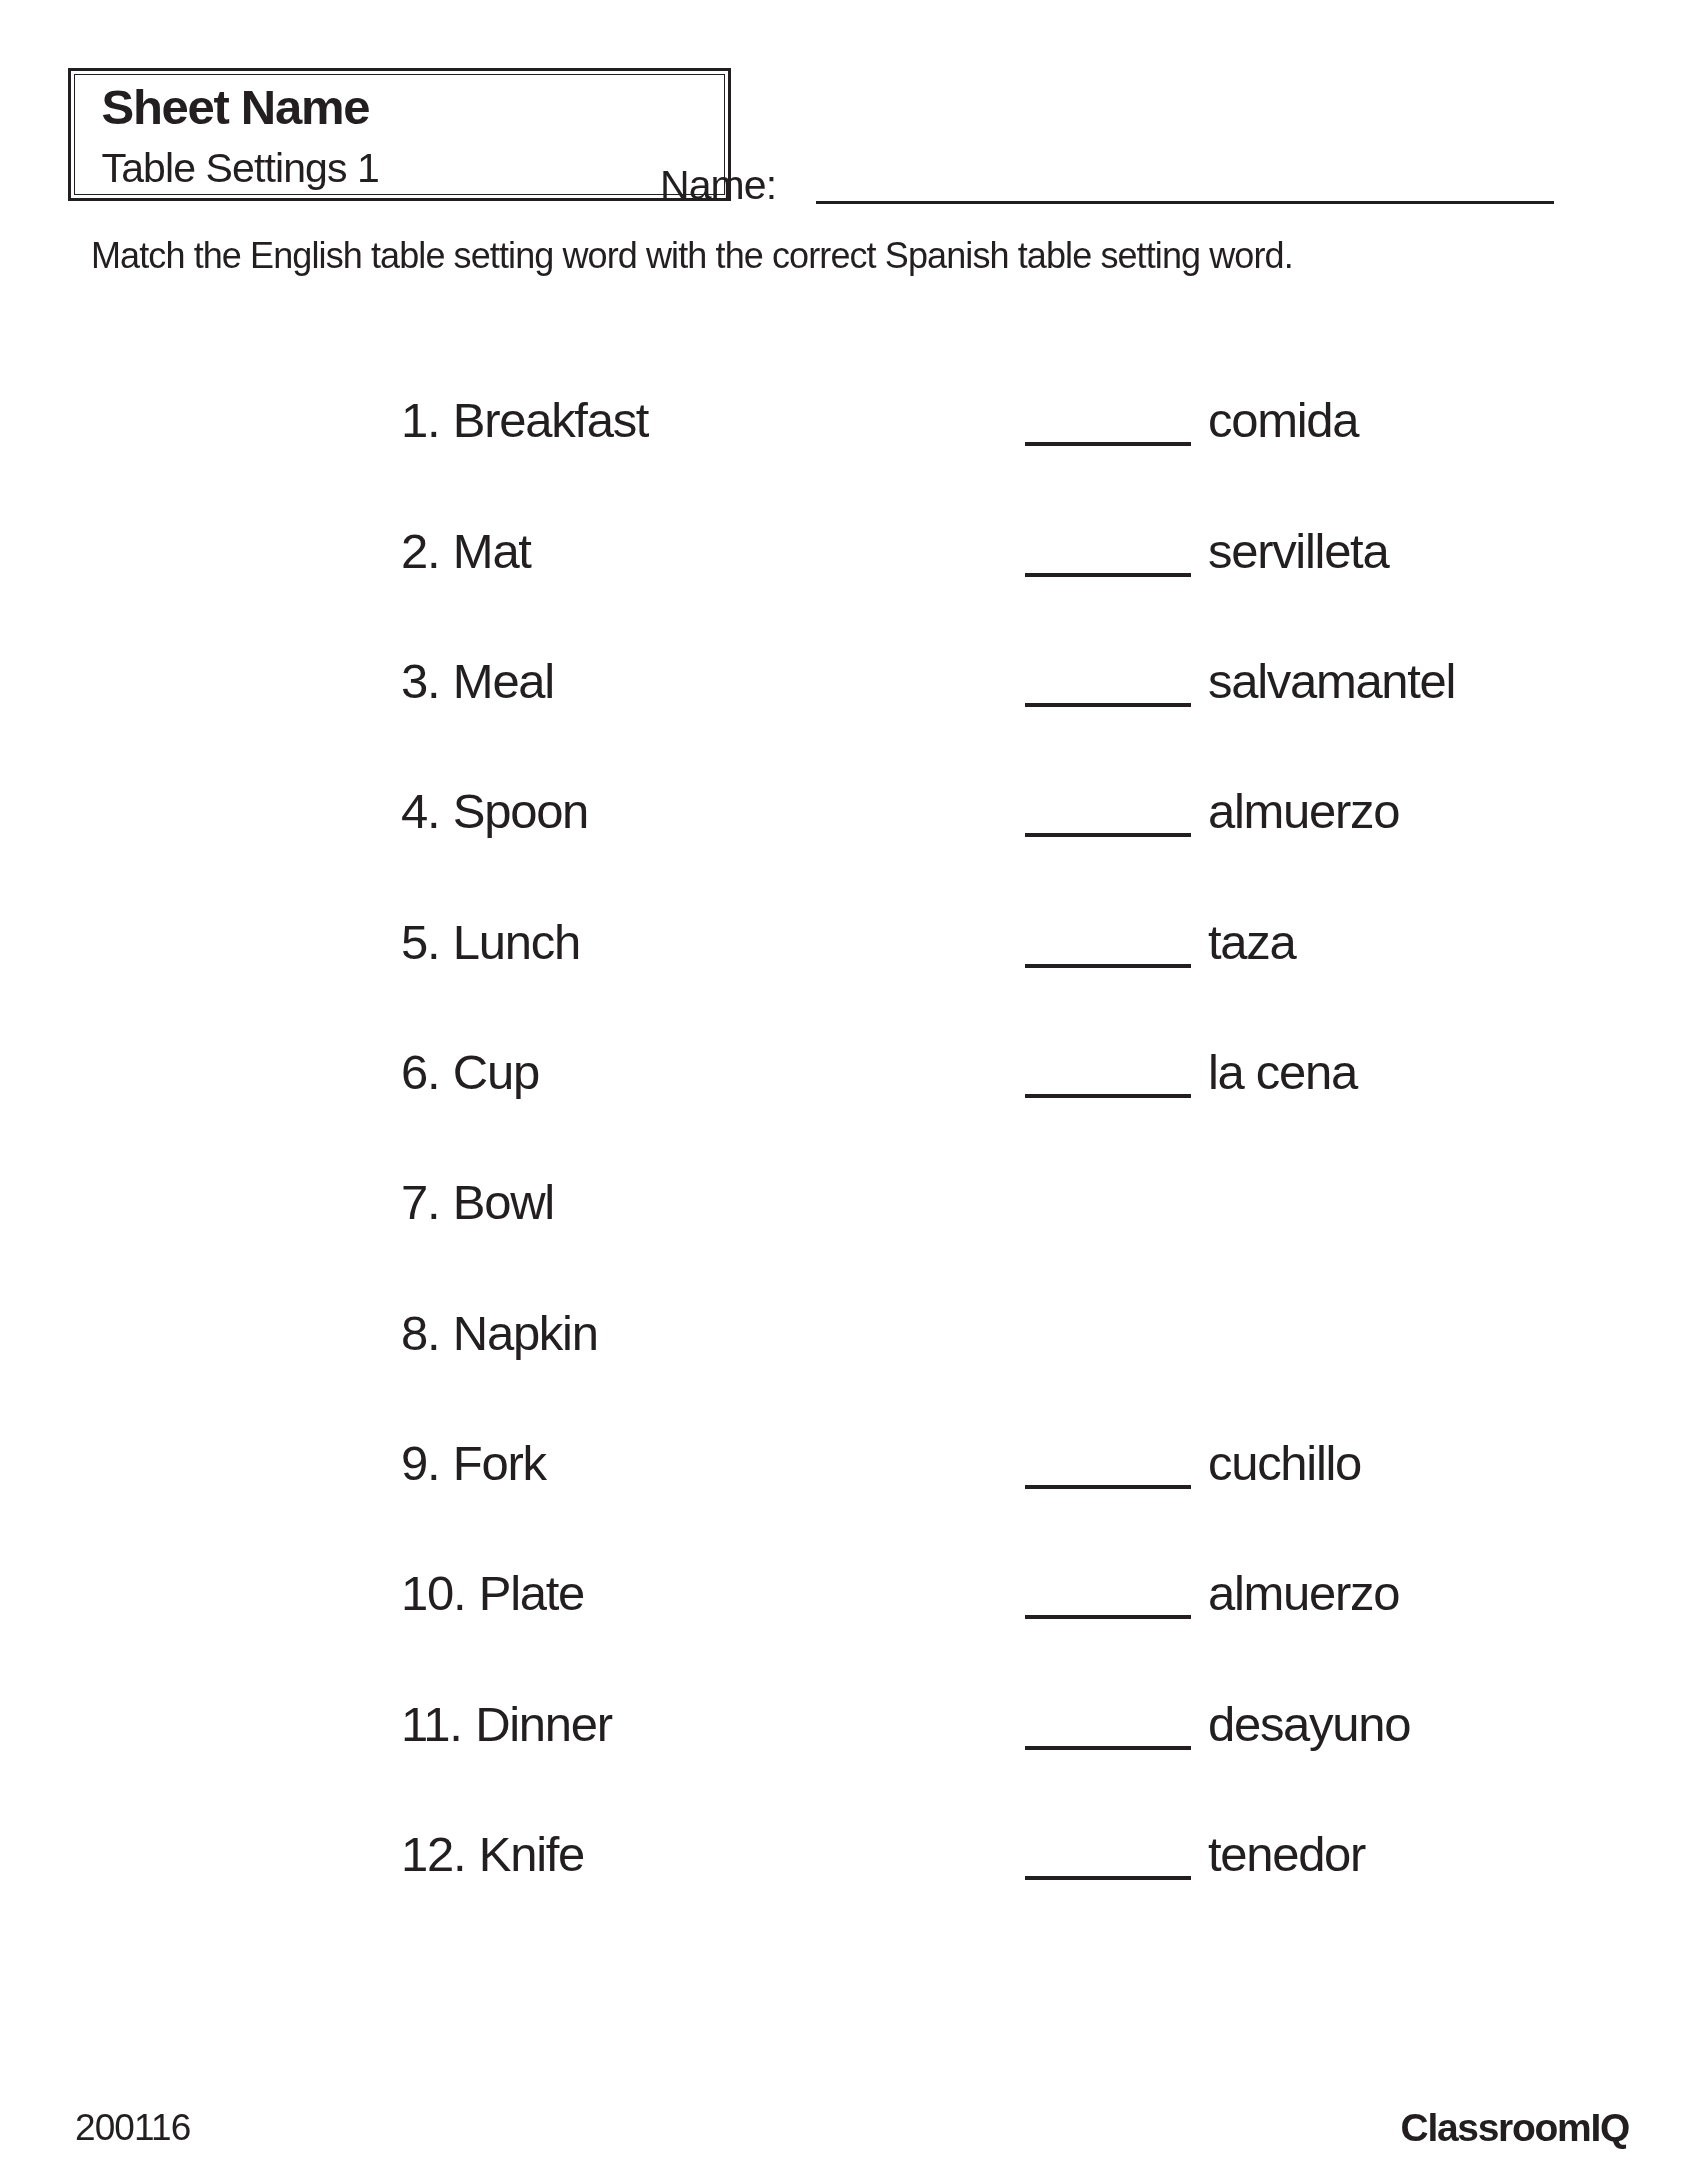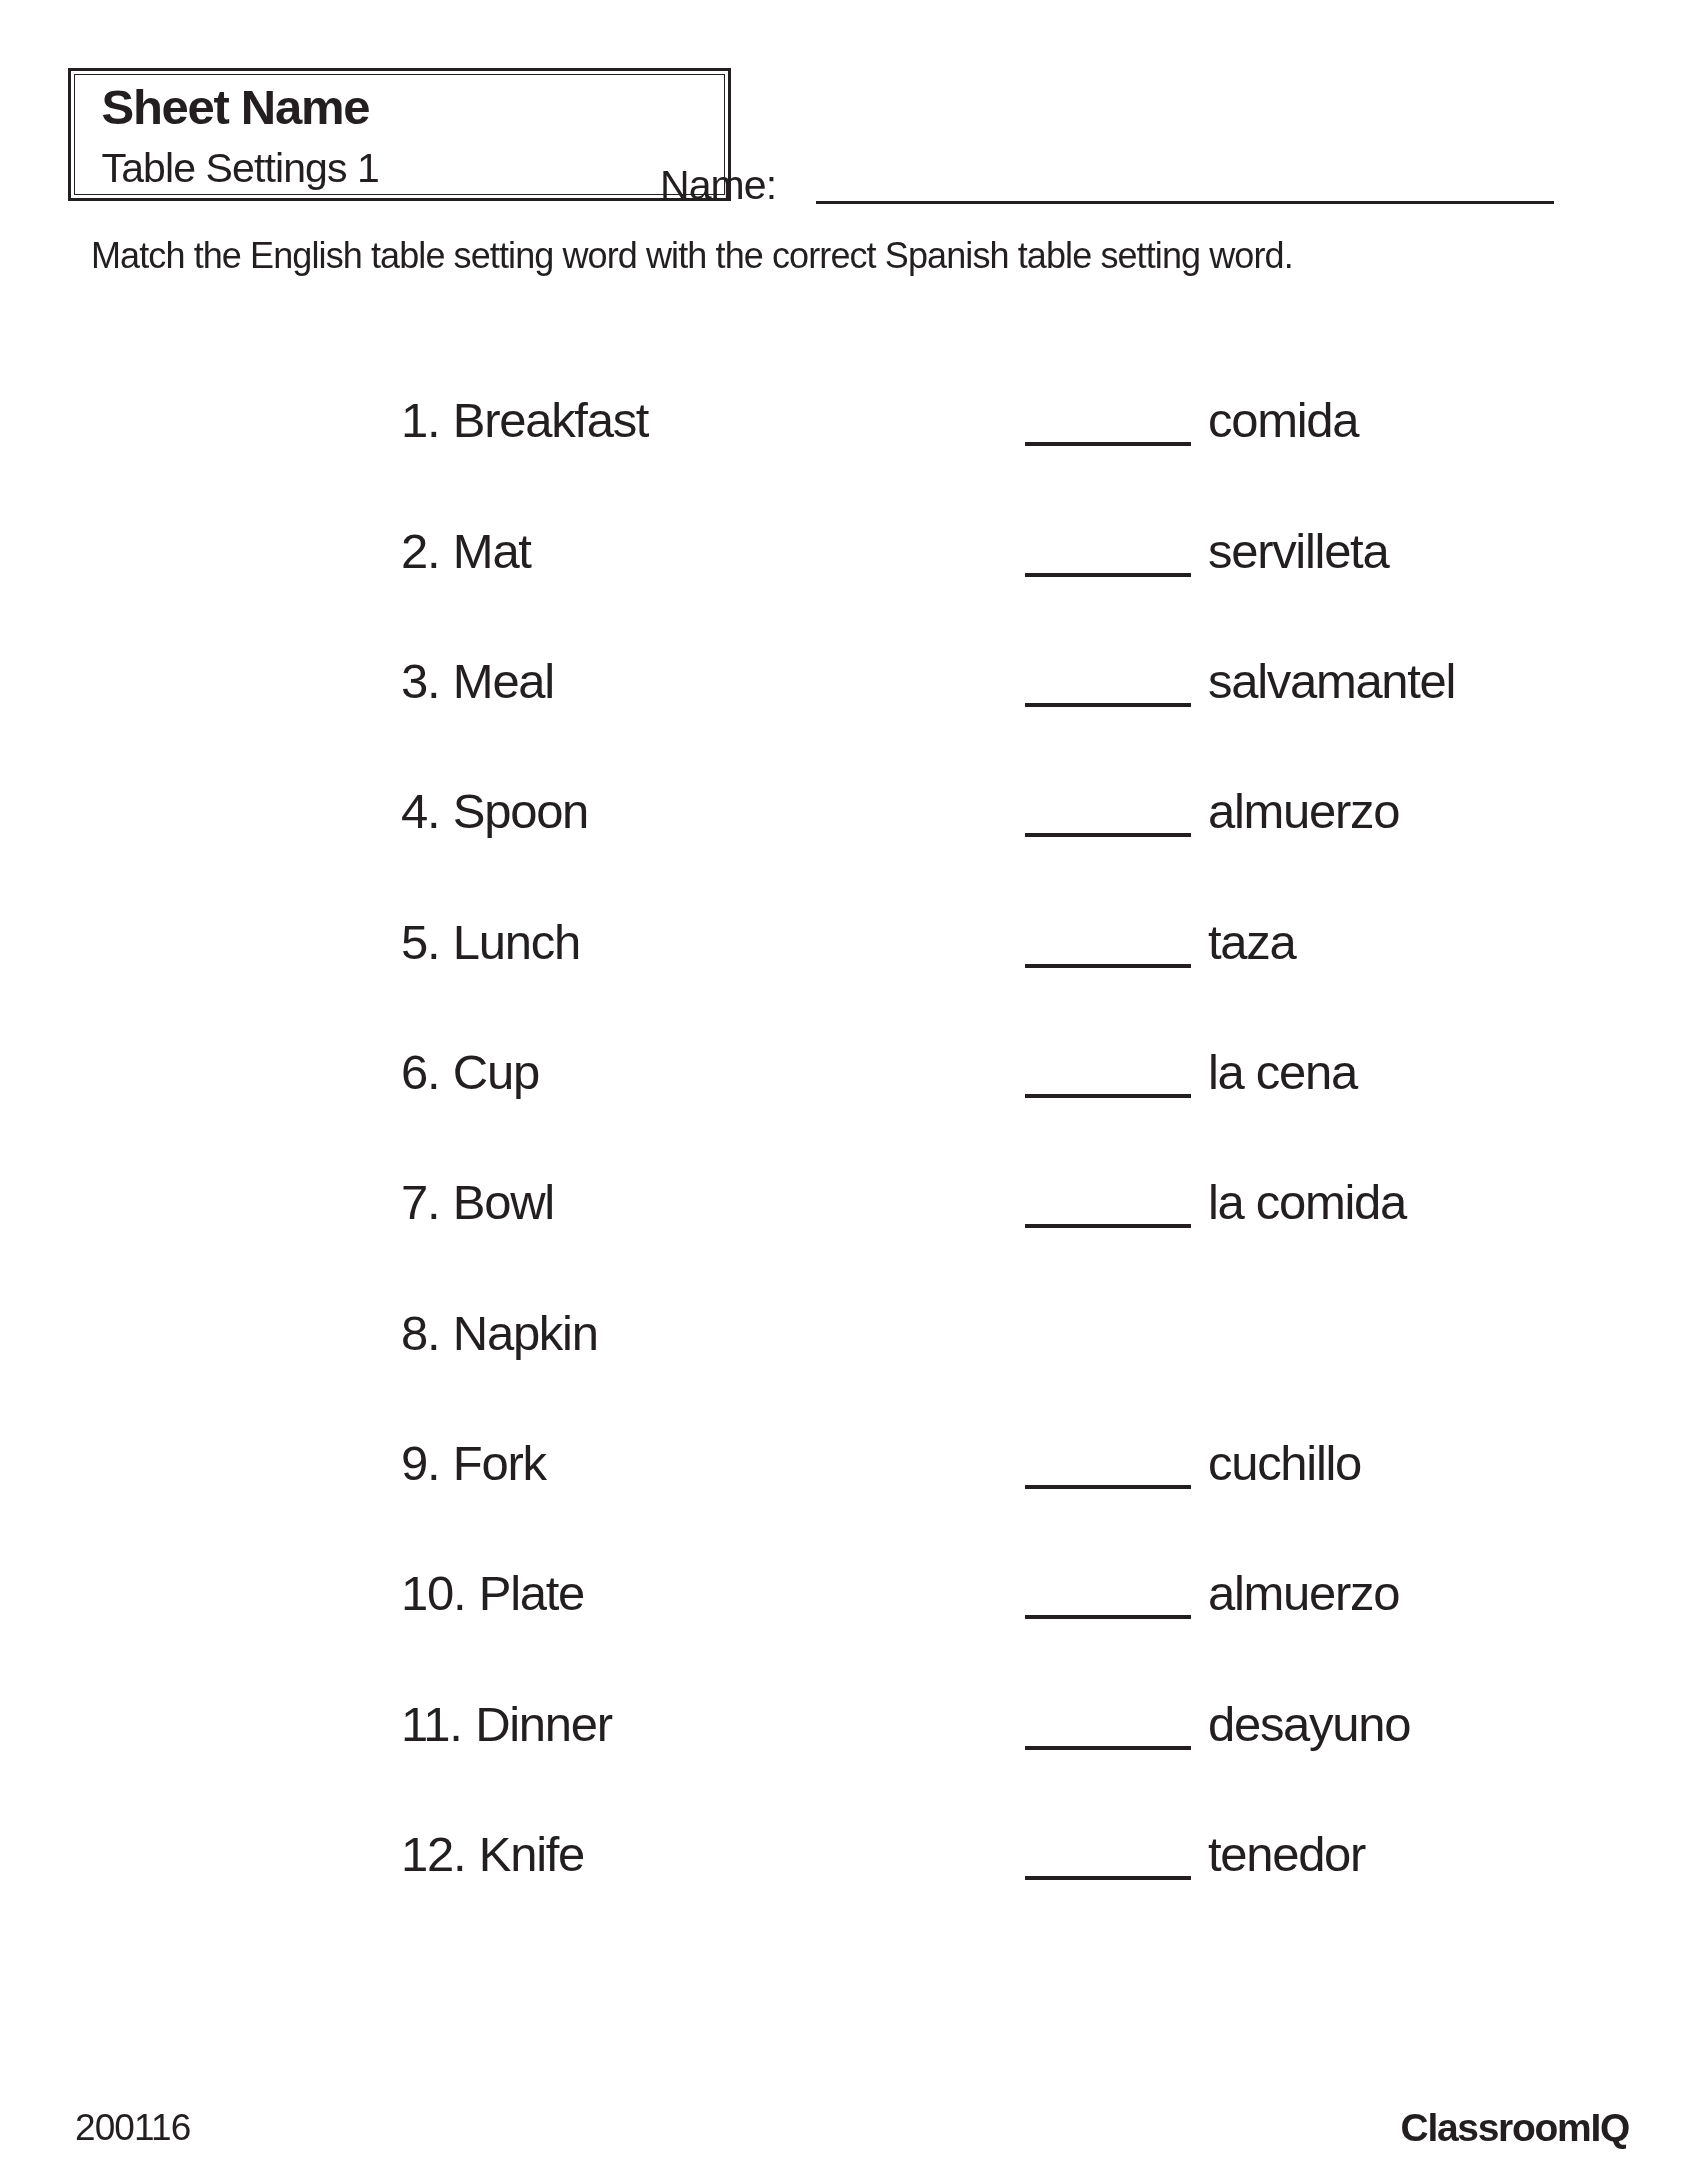--- a/index.html
+++ b/index.html
@@ -168,23 +168,20 @@
     </div>
     <div class="spa-cell">
       <span class="blank"></span><span class="spa">la cena</span>
     </div>
   </div>
 
   <div class="row" style="top: 1176px;">
     <div class="eng-cell">
       <span class="num">7.</span><span class="eng">Bowl</span>
     </div>
-    <div class="spa-cell">
-      <span class="blank"></span><span class="spa">la comida</span>
-    </div>
   </div>
 
   <div class="row" style="top: 1307px;">
     <div class="eng-cell">
       <span class="num">8.</span><span class="eng">Napkin</span>
     </div>
   </div>
 
   <div class="row" style="top: 1437px;">
     <div class="eng-cell">

